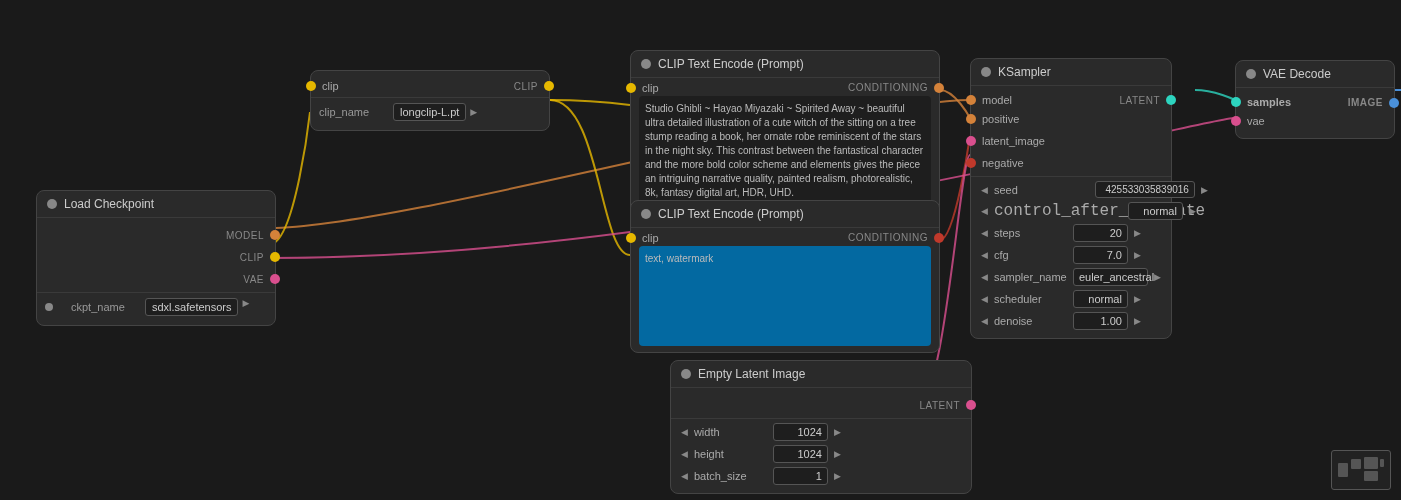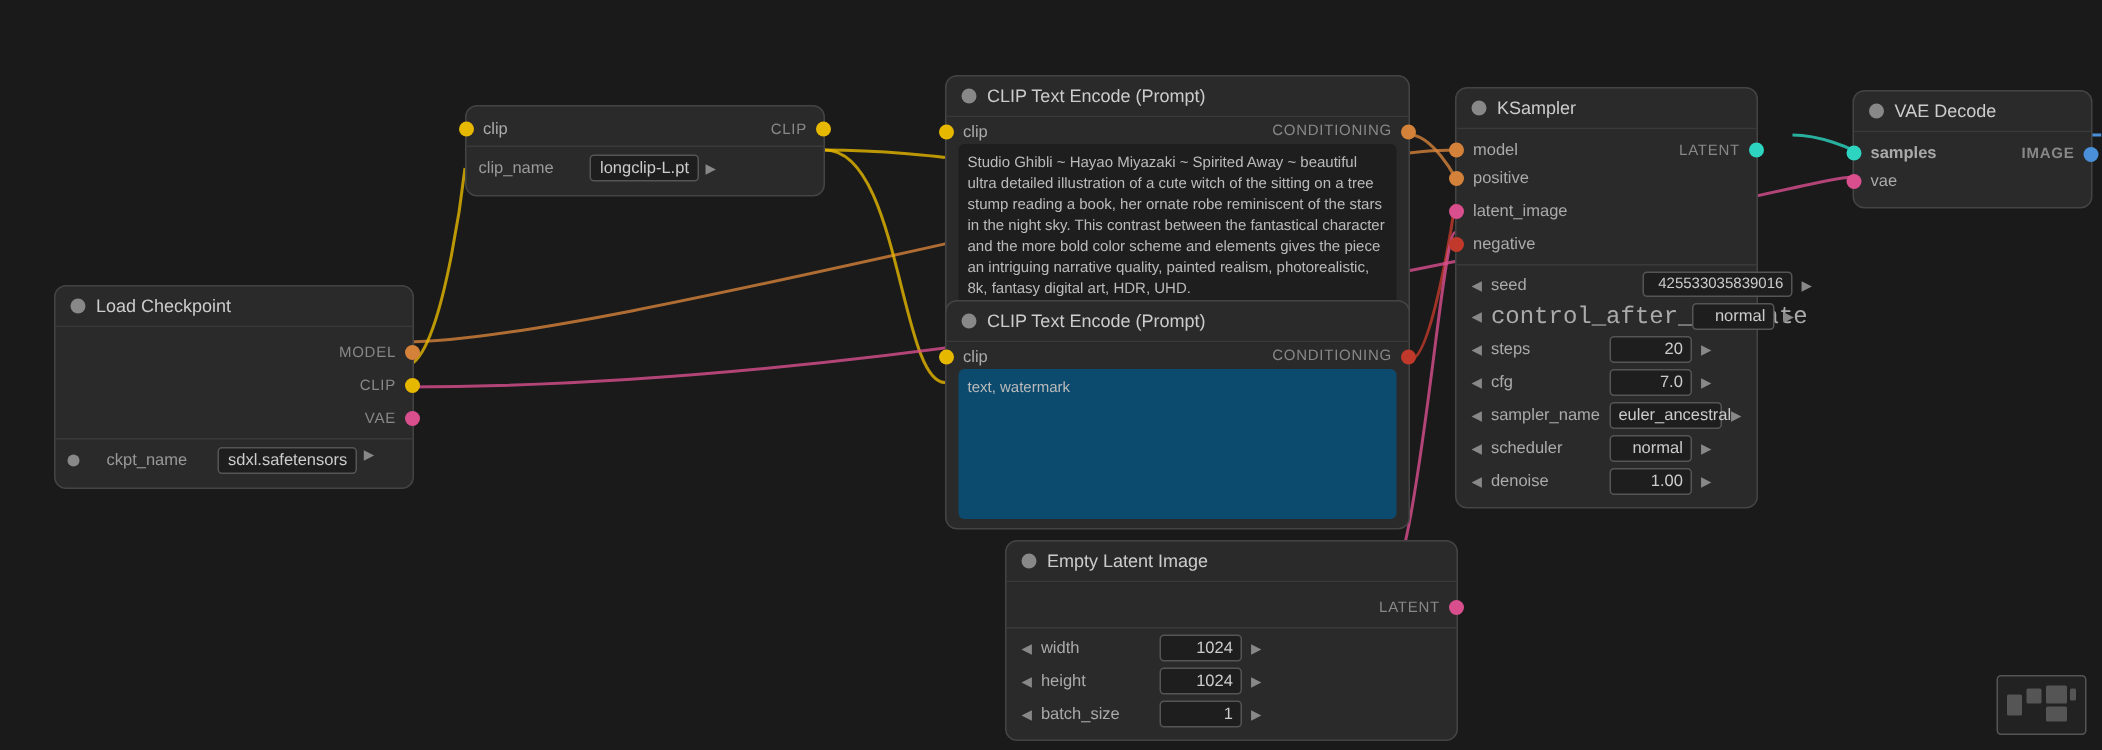--- a/index.html
+++ b/index.html
@@ -352,21 +352,21 @@
     <div style="display:flex; justify-content:space-between; align-items:flex-start; padding: 4px 0 2px 0;">
       <div style="display:flex; align-items:center; padding-left:0;">
         <div class="port port-yellow" style="width:10px;height:10px;margin-right:6px;margin-left:-5px;"></div>
         <span class="row-label">clip</span>
       </div>
       <div style="display:flex; align-items:center; padding-right:0;">
         <span class="row-label-right">CONDITIONING</span>
         <div class="port port-red" style="width:10px;height:10px;margin-left:6px;margin-right:-5px;"></div>
       </div>
     </div>
-    <div class="text-node-body" style="background:#0c4a6e; margin:0 8px 6px 8px; border-radius:4px; padding:6px; min-height:100px;">text, watermark</div>
+    <div class="text-node-body" style="background:#0369a1; margin:0 8px 6px 8px; border-radius:4px; padding:6px; min-height:100px;">text, watermark</div>
   </div>
 
   <div class="node" id="node-empty-latent">
     <div class="node-header">
       <div class="node-dot port-gray"></div>
       <span class="node-title">Empty Latent Image</span>
     </div>
     <div class="node-body">
       <div class="node-row has-output">
         <span class="row-label-right">LATENT</span>

